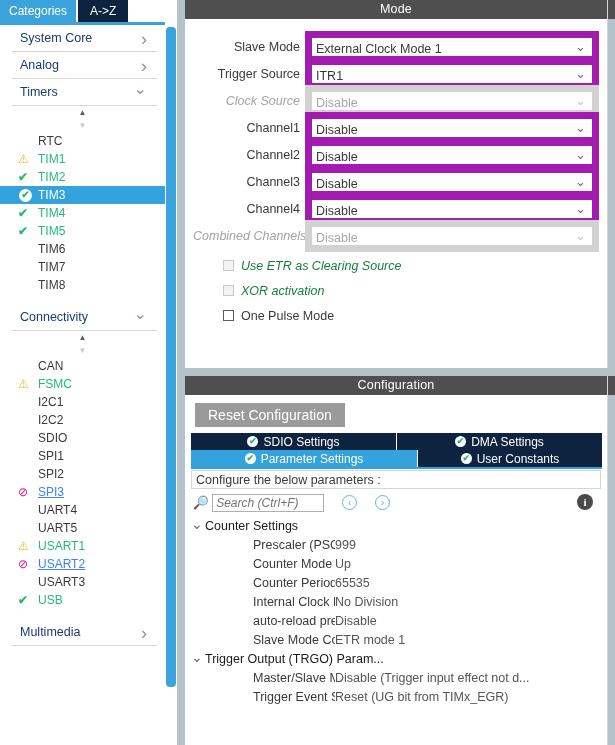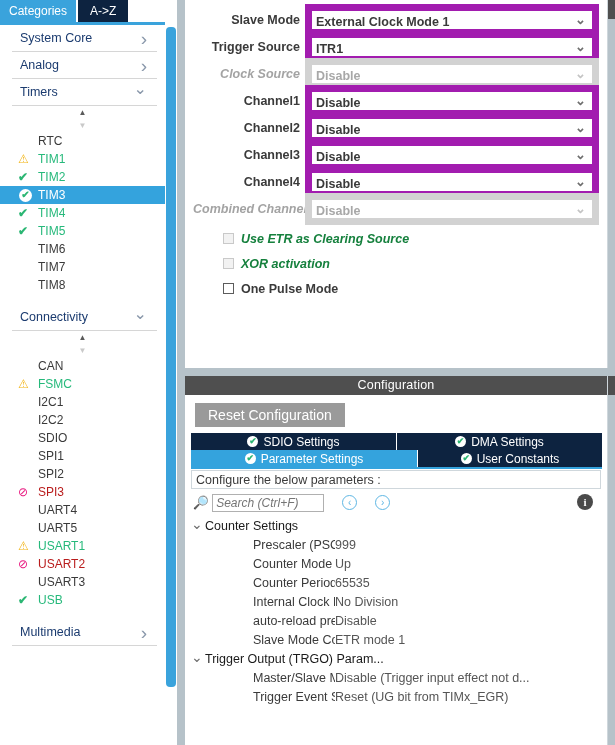--- a/index.html
+++ b/index.html
@@ -107,21 +107,21 @@
     display: inline-flex;
     align-items: center;
     justify-content: flex-start;
     font-size: 12px;
     line-height: 1;
     flex: 0 0 18px;
   }
   .peri .nm { margin-left: 2px; }
   .peri.ok   .nm { color: #26b97b; }
   .peri.warn .nm { color: #26b97b; }
-  .peri.err  .nm { color: #b91c1c; }
+  .peri.err  .nm { color: #3b82f6; text-decoration: underline; }
   .peri.none .nm { color: #3a3a3a; }
   .peri.sel {
     background: #34a3dd;
   }
   .peri.sel .nm { color: #ffffff; }
   .ic-check { color: #2bb673; font-weight: bold; }
   .ic-warn  { color: #f2b415; }
   .ic-err   { color: #e8177f; }
   .ic-selcheck {
     width: 13px; height: 13px;
@@ -169,21 +169,21 @@
     letter-spacing: .2px;
   }
 
   
   #mode-panel {
     position: absolute; left: 0; top: 0;
     width: 423px; height: 368px;
     background: #ffffff;
     border-right: 1px solid #cfd7dc;
   }
-  #mode-body { padding: 6px 8px 0 8px; font-weight: bold; }
+  #mode-body { padding: 14px 8px 0 8px; }
   .row {
     display: flex;
     align-items: center;
     height: 27px;
     margin-bottom: 0px;
   }
   .row .lbl {
     font-size: 12.5px;
     color: #3a3a3a;
     text-align: right;
@@ -547,20 +547,21 @@
     </div>
   </div>
 
   <div id="sb-track"></div>
   <div id="sb-thumb"></div>
   <div id="sb-gutter"></div>
 
   <div id="right">
 
     <div id="mode-panel">
+      <div class="panel-title">Mode</div>
       <div id="mode-body">
           <div class="row">
             <span class="lbl" style="width:112px">Slave Mode</span>
             <span class="combo">
               <span>External Clock Mode 1</span>
               <span class="arr">⌄</span>
             </span>
           </div>
           <div class="row">
             <span class="lbl" style="width:112px">Trigger Source</span>

